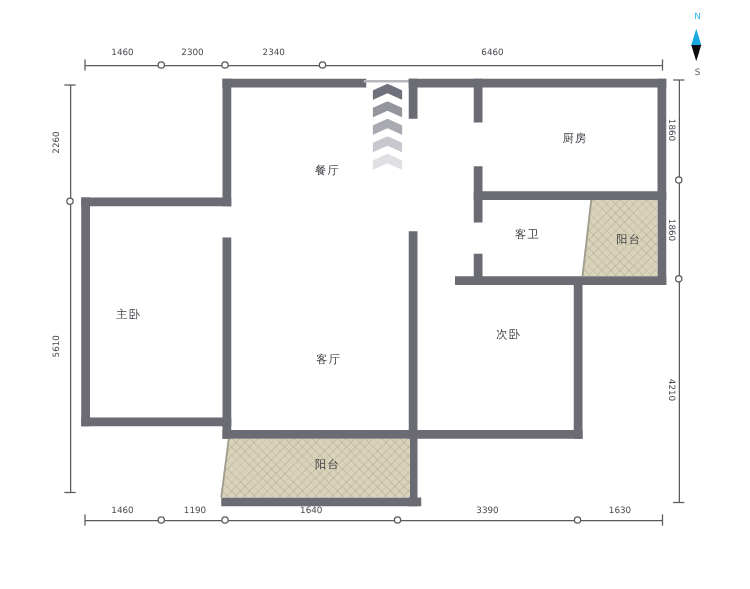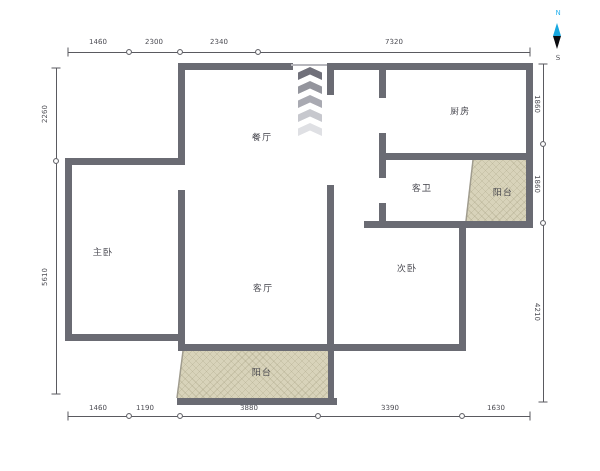--- a/index.html
+++ b/index.html
@@ -91,32 +91,32 @@
 
   <div class="dim-line" style="left:68px;top:52px;width:462px;height:1px;"></div>
   <div class="tick-bar-v" style="left:68px;top:52px;"></div>
   <div class="tick-circle" style="left:129px;top:52px;"></div>
   <div class="tick-circle" style="left:180px;top:52px;"></div>
   <div class="tick-circle" style="left:258px;top:52px;"></div>
   <div class="tick-bar-v" style="left:530px;top:52px;"></div>
   <div class="dim-label" style="left:98px;top:42px;">1460</div>
   <div class="dim-label" style="left:154px;top:42px;">2300</div>
   <div class="dim-label" style="left:219px;top:42px;">2340</div>
-  <div class="dim-label" style="left:394px;top:42px;">7320</div>
+  <div class="dim-label" style="left:394px;top:42px;">6460</div>
 
   <div class="dim-line" style="left:68px;top:416px;width:462px;height:1px;"></div>
   <div class="tick-bar-v" style="left:68px;top:416px;"></div>
   <div class="tick-circle" style="left:129px;top:416px;"></div>
   <div class="tick-circle" style="left:180px;top:416px;"></div>
   <div class="tick-circle" style="left:318px;top:416px;"></div>
   <div class="tick-circle" style="left:462px;top:416px;"></div>
   <div class="tick-bar-v" style="left:530px;top:416px;"></div>
   <div class="dim-label" style="left:98px;top:408px;">1460</div>
-  <div class="dim-label" style="left:145px;top:408px;">1190</div>
-  <div class="dim-label" style="left:249px;top:408px;">3880</div>
+  <div class="dim-label" style="left:156px;top:408px;">1190</div>
+  <div class="dim-label" style="left:249px;top:408px;">1640</div>
   <div class="dim-label" style="left:390px;top:408px;text-align:right;">3390</div>
   <div class="dim-label" style="left:496px;top:408px;">1630</div>
 
   <div class="dim-line" style="left:56px;top:68px;width:1px;height:326px;"></div>
   <div class="tick-bar-h" style="left:56px;top:68px;"></div>
   <div class="tick-circle" style="left:56px;top:161px;"></div>
   <div class="tick-bar-h" style="left:56px;top:394px;"></div>
   <div class="dim-label rot-l" style="left:45px;top:114px;">2260</div>
   <div class="dim-label rot-l" style="left:45px;top:277px;">5610</div>
 

